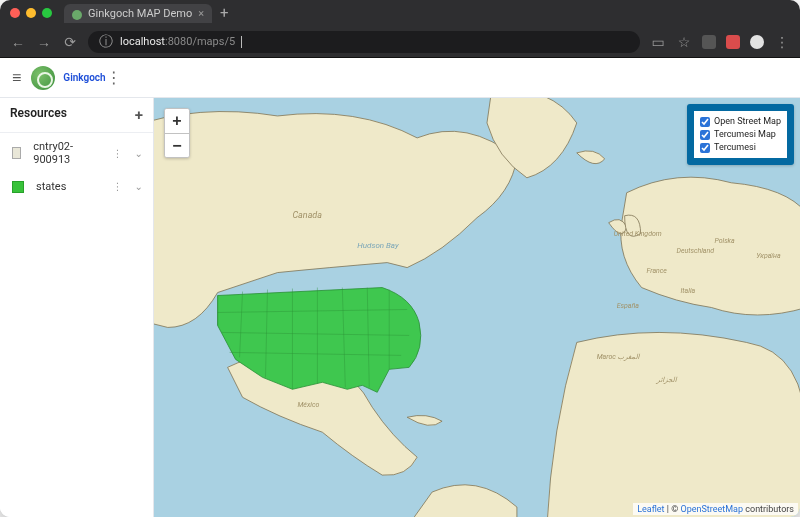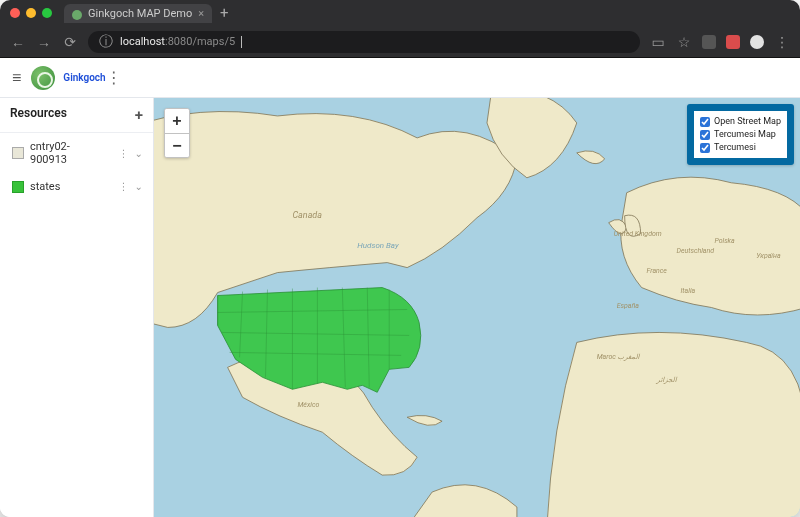--- a/index.html
+++ b/index.html
@@ -42,21 +42,21 @@
   .logo::after{content:"";position:absolute;left:6px;top:6px;width:12px;height:12px;border:2px solid #e9f6e4;border-radius:50%;}
   .brand { font-weight:600; font-size:10px; color:#1d4ed8; }
   .header-title { flex:1; text-align:center; font-size:14px; color:#30363d; font-weight:500; }
   .header-more { color:#666; font-size:16px; padding-right:4px; }
 
   .app-body { flex:1; display:flex; }
   
   .sidebar { width:154px; background:#fff; border-right:1px solid #e4e7ec; }
   .side-head { display:flex; align-items:flex-start; justify-content:space-between; padding:8px 10px; border-bottom:1px solid #eceef2; font-size:12px; font-weight:600; color:#222;}
   .side-add { font-size:15px; color:#555; }
-  .layer { display:flex; align-items:center; gap:6px; padding:7px 10px 7px 12px; font-size:11px; color:#333; }
+  .layer { display:flex; align-items:center; gap:12px; padding:7px 10px 7px 12px; font-size:11px; color:#333; }
   .swatch { width:12px;height:12px;border:1px solid #aaa; }
   .swatch.countries { background:#e9e7d8; }
   .swatch.states { background:#38c23a; border-color:#28a12a; }
   .layer-spacer{flex:1;}
   .layer-ctl{color:#999;font-size:10px;}
 
   
   .map-pane { flex:1; position:relative; background:#8fc7d9; overflow:hidden; }
   .ocean { position:absolute; inset:0; background:#a9d1e2; }
   
@@ -213,15 +213,18 @@
         <label>
             <input type="checkbox" checked="" style="">
             <span>Tercumesi Map</span>
           </label>
         <label>
             <input type="checkbox" checked="" style="">
             <span>Tercumesi</span>
           </label>
       </div>
 
+      <div class="attrib">
+        <a>Leaflet</a><span> | © </span><a>OpenStreetMap</a><span> contributors</span>
+      </div>
     </div>
   </div>
 </div>
 
 </body></html>

